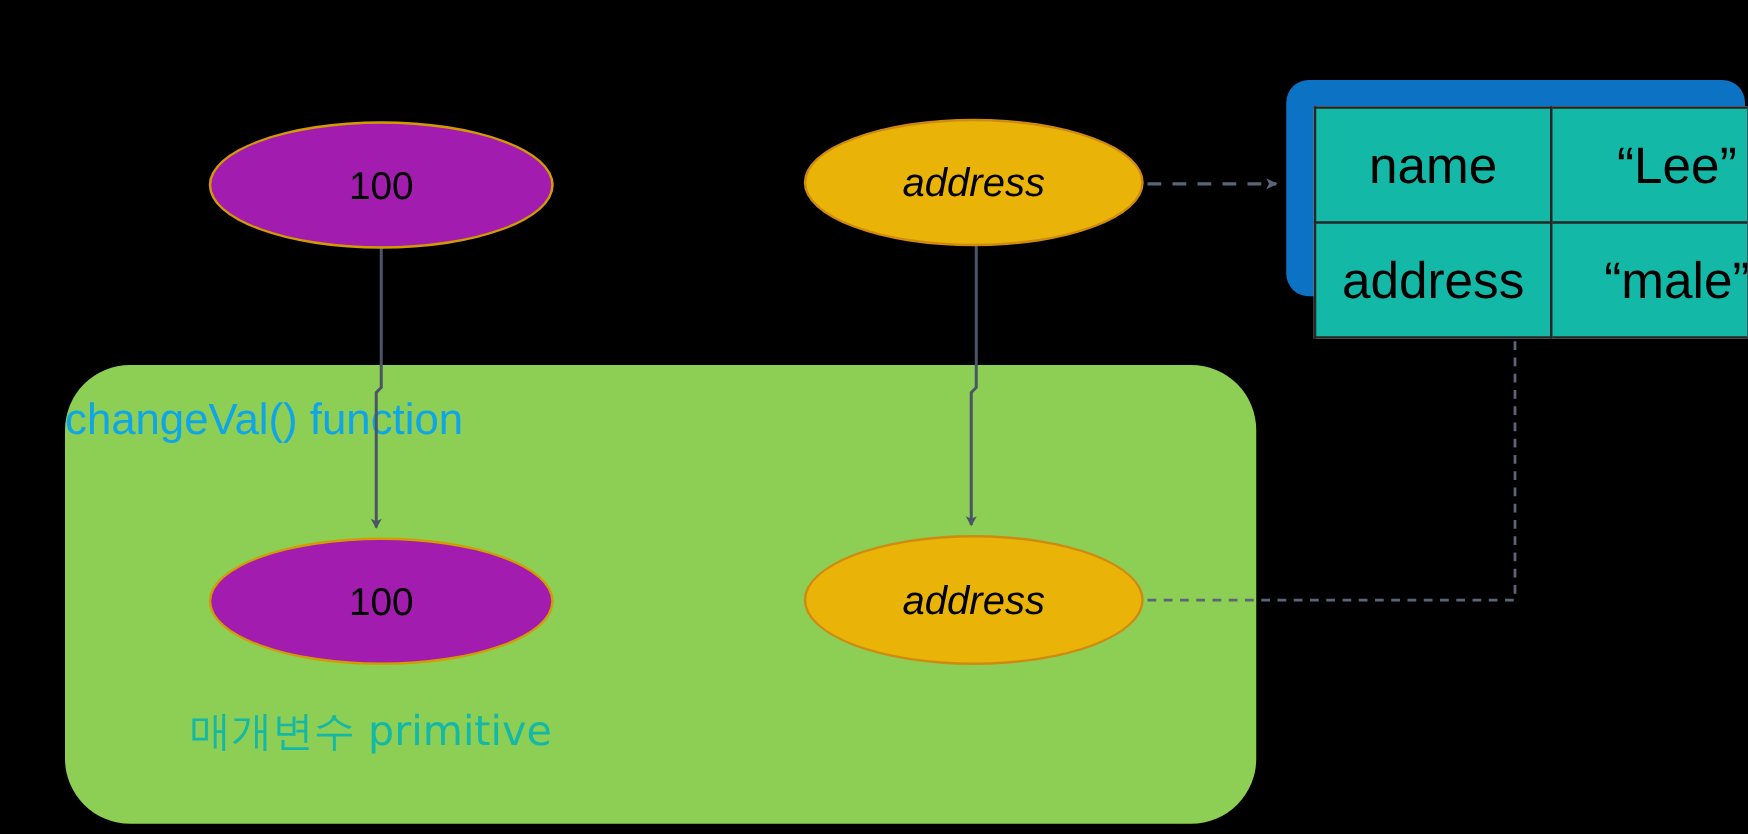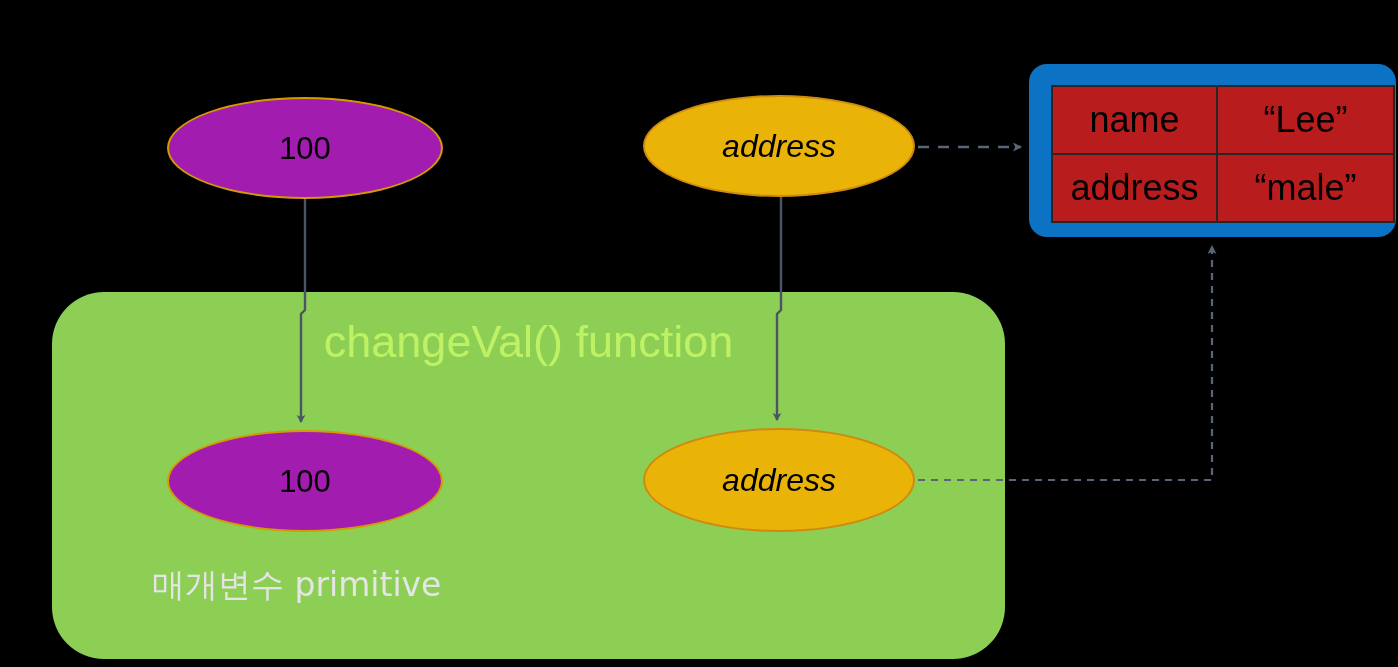--- a/index.html
+++ b/index.html
@@ -31,23 +31,22 @@
     width: 953px;
     height: 367px;
     background: #8DCE54;
     border-radius: 52px;
   }
   .func-label {
     position: absolute;
     left: 52px;
     top: 316px;
     width: 953px;
-    text-align: center;
-    font-size: 45px;
-    color: #bef264;
+    font-size: 35px;
+    color: #0ea5e9;
     letter-spacing: 0px;
     white-space: nowrap;
   }
 
   
   .ellipse {
     position: absolute;
     display: flex;
     align-items: center;
     justify-content: center;
@@ -73,21 +72,21 @@
   }
   #ellipse-primitive-outer { left: 167px; top: 97px;  width: 276px; height: 102px; }
   #ellipse-address-outer   { left: 643px; top: 95px;  width: 272px; height: 102px; }
   #ellipse-primitive-param { left: 167px; top: 430px; width: 276px; height: 102px; }
   #ellipse-address-param   { left: 643px; top: 428px; width: 272px; height: 104px; }
 
   
   .param-label {
     position: absolute;
     font-size: 33px;
-    color: #e5e5e5;
+    color: #14b8a6;
     white-space: nowrap;
     font-family: "DejaVu Sans", "Liberation Sans", sans-serif;
   }
   #label-primitive { left: 152px; top: 563px; }
   #label-obj       { left: 602px; top: 563px; }
 
   
   .obj-box {
     position: absolute;
     left: 1029px;
@@ -103,27 +102,27 @@
     left: 1051px;
     top: 85px;
     width: 322px;
     height: 120px;
     border-collapse: collapse;
     background: #FFFFFF;
     table-layout: fixed;
   }
   .obj-table td {
     border: 2px solid #262626;
-    background: #b91c1c;
+    background: #14b8a6;
     text-align: center;
     vertical-align: middle;
-    font-size: 36px;
+    font-size: 41px;
     color: #000000;
     height: 58px;
-    padding: 4px;
+    padding: 16px;
   }
   .obj-table td.k { width: 155px; }
   .obj-table td.v { width: 167px; }
 </style>
 </head>
 <body>
 
 <div id="stage">
 
   <div class="func-region"></div>

